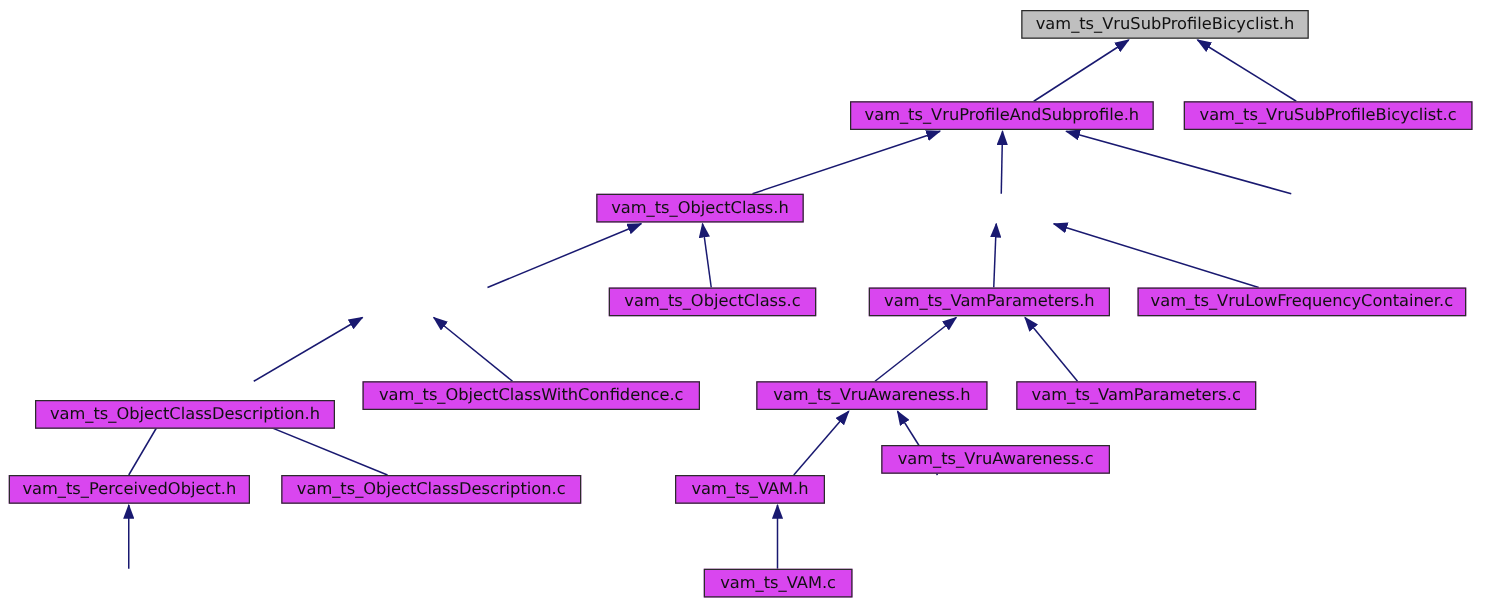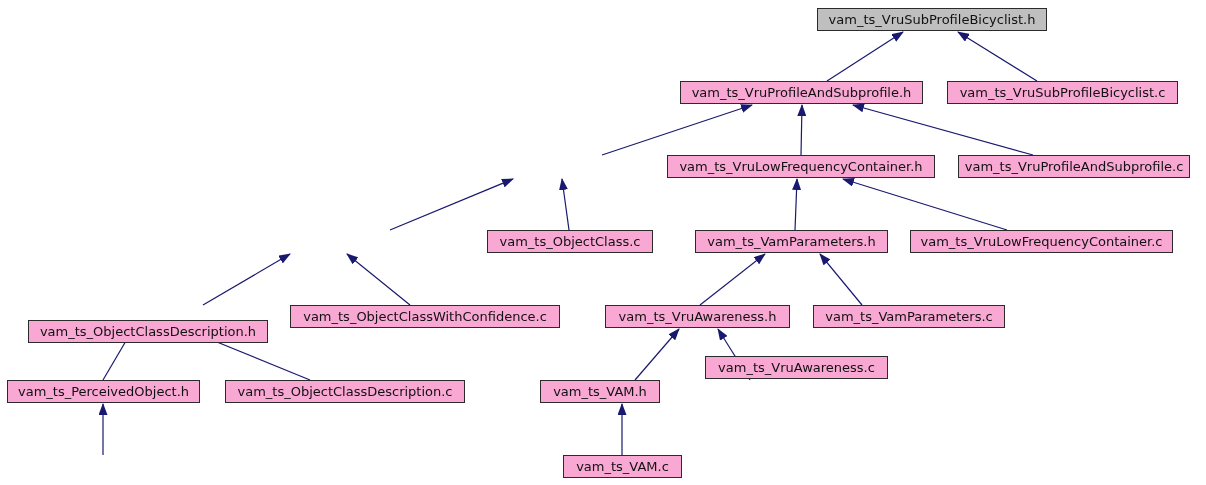--- a/index.html
+++ b/index.html
@@ -16,21 +16,21 @@
     position: absolute;
     left: 0; top: 0;
     width: 1206px; height: 485px;
   }
   .edge { stroke: #191970; stroke-width: 1.2; }
   .arrowhead-fill { fill: #191970; }
   .node {
     position: absolute;
     height: 23px;
     box-sizing: border-box;
-    background: #f9a8d4;
+    background: #d946ef;
     border: 1.5px solid #2b2b2b;
     display: flex;
     align-items: center;
     justify-content: center;
     font-size: 13px;
     color: #111111;
     white-space: nowrap;
     cursor: pointer;
   }
   .node.hl { background: #bfbfbf; }
@@ -63,22 +63,21 @@
     <line class="edge" x1="310" y1="380" x2="185" y2="329" marker-end="url(#arrowhead)"></line>
     <line class="edge" x1="635" y1="380" x2="679" y2="329" marker-end="url(#arrowhead)"></line>
     <line class="edge" x1="750" y1="380" x2="718" y2="329" marker-end="url(#arrowhead)"></line>
     <line class="edge" x1="103" y1="455" x2="103" y2="404" marker-end="url(#arrowhead)"></line>
     <line class="edge" x1="622" y1="455" x2="622" y2="404" marker-end="url(#arrowhead)"></line>
   </svg>
 
   <div class="node hl" style="left:817px; top:8px;   width:230px">vam_ts_VruSubProfileBicyclist.h</div>
   <div class="node" style="left:680px; top:81px;  width:243px">vam_ts_VruProfileAndSubprofile.h</div>
   <div class="node" style="left:947px; top:81px;  width:231px">vam_ts_VruSubProfileBicyclist.c</div>
-  <div class="node" style="left:667px; top:155px; width:268px">vam_ts_VruLowFrequencyContainer.h</div>
-  <div class="node" style="left:958px; top:155px; width:232px">vam_ts_VruProfileAndSubprofile.c</div>
+  <div class="node" style="left:477px; top:155px; width:166px">vam_ts_ObjectClass.h</div>
   <div class="node" style="left:487px; top:230px; width:166px">vam_ts_ObjectClass.c</div>
   <div class="node" style="left:695px; top:230px; width:193px">vam_ts_VamParameters.h</div>
   <div class="node" style="left:910px; top:230px; width:263px">vam_ts_VruLowFrequencyContainer.c</div>
   <div class="node" style="left:28px;  top:320px; width:240px">vam_ts_ObjectClassDescription.h</div>
   <div class="node" style="left:605px; top:305px; width:185px">vam_ts_VruAwareness.h</div>
   <div class="node" style="left:290px; top:305px; width:270px">vam_ts_ObjectClassWithConfidence.c</div>
   <div class="node" style="left:813px; top:305px; width:192px">vam_ts_VamParameters.c</div>
   <div class="node" style="left:225px; top:380px; width:240px">vam_ts_ObjectClassDescription.c</div>
   <div class="node" style="left:7px;   top:380px; width:193px">vam_ts_PerceivedObject.h</div>
   <div class="node" style="left:540px; top:380px; width:120px">vam_ts_VAM.h</div>

